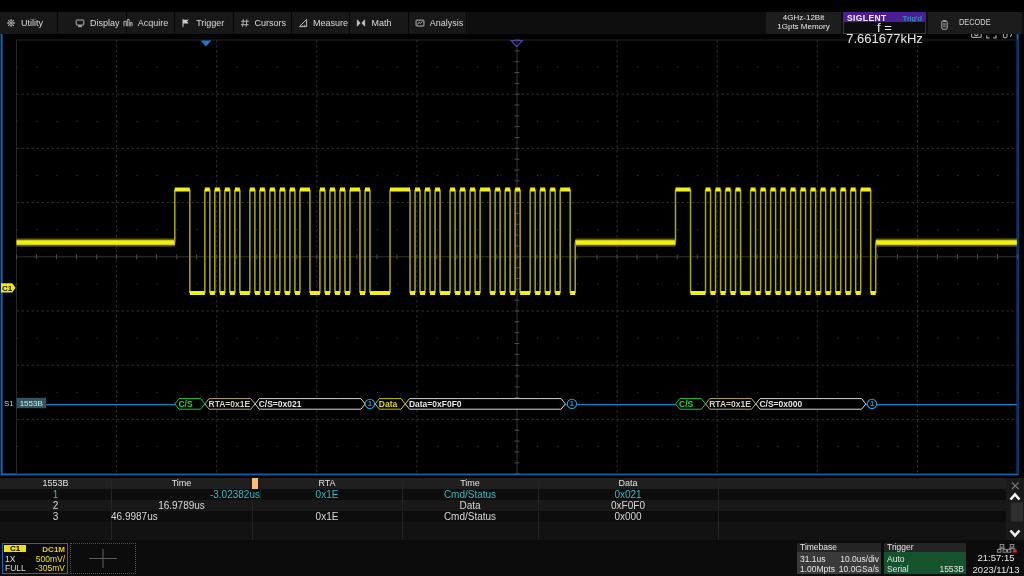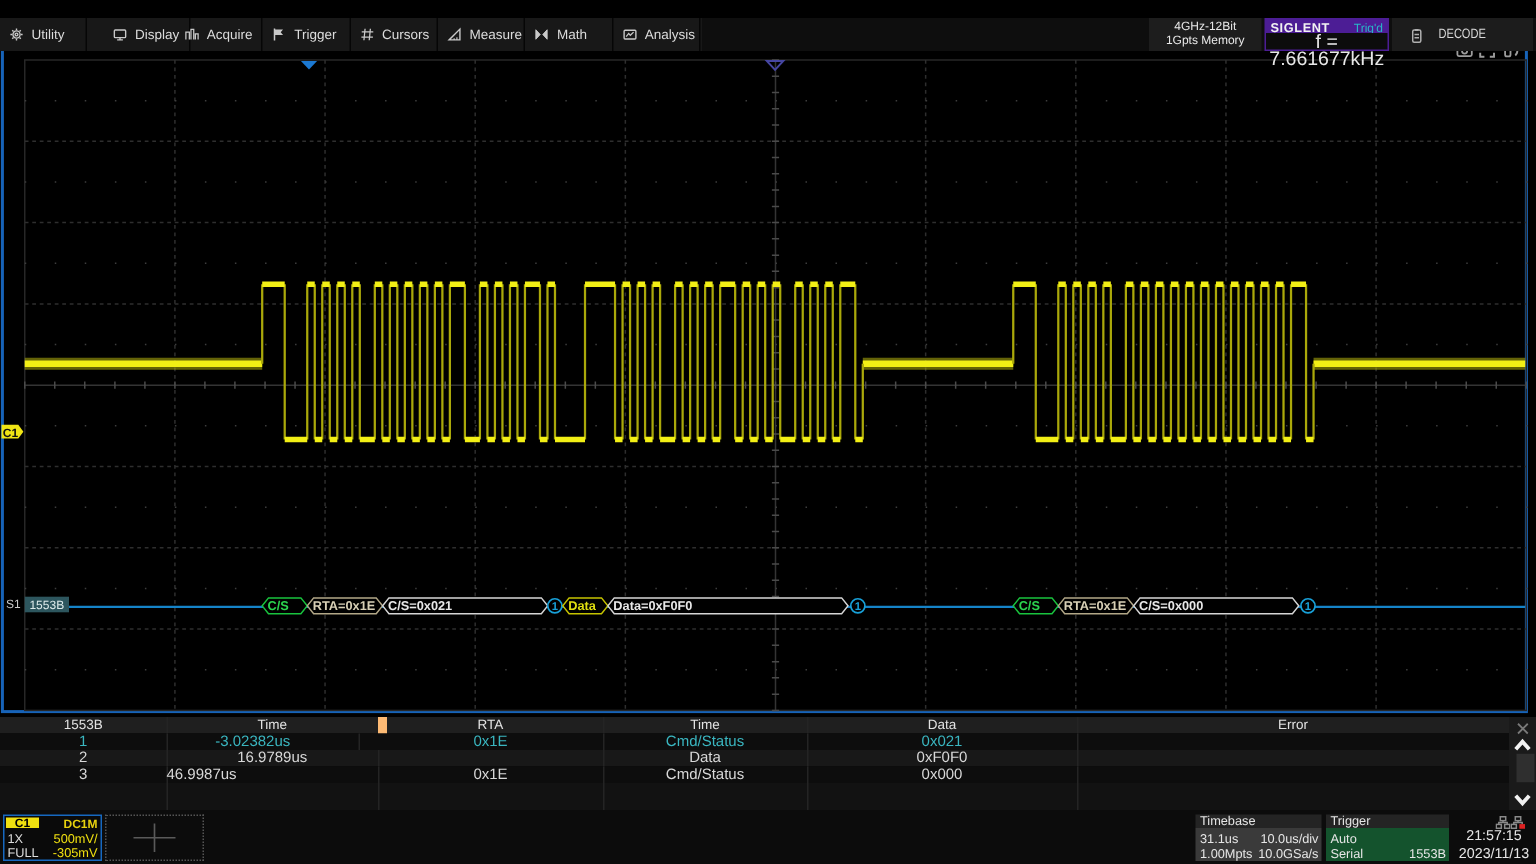--- a/index.html
+++ b/index.html
@@ -170,25 +170,24 @@
         </svg></div>
       <div style="position:absolute;left:31px;top:5px;color:#d8d8d8;font-size:9px;transform:scaleX(0.82);transform-origin:left center">DECODE</div>
     </div>
 </div>
 <div style="position:absolute;left:0;top:478px;width:1006px;height:11px;background:#1f1f1f;color:#e2e2e2;font-size:9px">
     <div style="position:absolute;left:0px;width:111px;top:0;height:11px;line-height:11px;text-align:center;border-right:1px solid #242424">1553B</div>
     <div style="position:absolute;left:111px;width:141px;top:0;height:11px;line-height:11px;text-align:center;border-right:6px solid #fdba74">Time</div>
     <div style="position:absolute;left:252px;width:150px;top:0;height:11px;line-height:11px;text-align:center;border-right:1px solid #242424">RTA</div>
     <div style="position:absolute;left:402px;width:136px;top:0;height:11px;line-height:11px;text-align:center;border-right:1px solid #242424">Time</div>
     <div style="position:absolute;left:538px;width:180px;top:0;height:11px;line-height:11px;text-align:center;border-right:1px solid #242424">Data</div>
-    <div style="position:absolute;left:718px;width:288px;top:0;height:11px;line-height:11px;text-align:center;border-right:1px solid #242424">Error</div>
   </div>
 <div style="position:absolute;left:0;top:489px;width:1006px;height:11px;background:#0d0d0d;color:#3ab6c0;font-size:10px">
     <div style="position:absolute;left:0px;width:111px;top:0;height:11px;line-height:11px;text-align:center;border-right:1px solid #242424">1</div>
-    <div style="position:absolute;left:98px;width:141px;top:0;height:11px;line-height:11px;text-align:center;border-right:1px solid #242424">-3.02382us</div>
+    <div style="position:absolute;left:119px;width:141px;top:0;height:11px;line-height:11px;text-align:right;border-right:1px solid #242424">-3.02382us</div>
     <div style="position:absolute;left:252px;width:150px;top:0;height:11px;line-height:11px;text-align:center;border-right:1px solid #242424">0x1E</div>
     <div style="position:absolute;left:402px;width:136px;top:0;height:11px;line-height:11px;text-align:center;border-right:1px solid #242424">Cmd/Status</div>
     <div style="position:absolute;left:538px;width:180px;top:0;height:11px;line-height:11px;text-align:center;border-right:1px solid #242424">0x021</div>
     <div style="position:absolute;left:718px;width:288px;top:0;height:11px;line-height:11px;text-align:center;border-right:1px solid #242424"></div>
   </div>
 <div style="position:absolute;left:0;top:500px;width:1006px;height:11px;background:#181818;color:#d8d8d8;font-size:10px">
     <div style="position:absolute;left:0px;width:111px;top:0;height:11px;line-height:11px;text-align:center;border-right:1px solid #242424">2</div>
     <div style="position:absolute;left:111px;width:141px;top:0;height:11px;line-height:11px;text-align:center;border-right:1px solid #242424">16.9789us</div>
     <div style="position:absolute;left:252px;width:150px;top:0;height:11px;line-height:11px;text-align:center;border-right:1px solid #242424"></div>
     <div style="position:absolute;left:402px;width:136px;top:0;height:11px;line-height:11px;text-align:center;border-right:1px solid #242424">Data</div>

